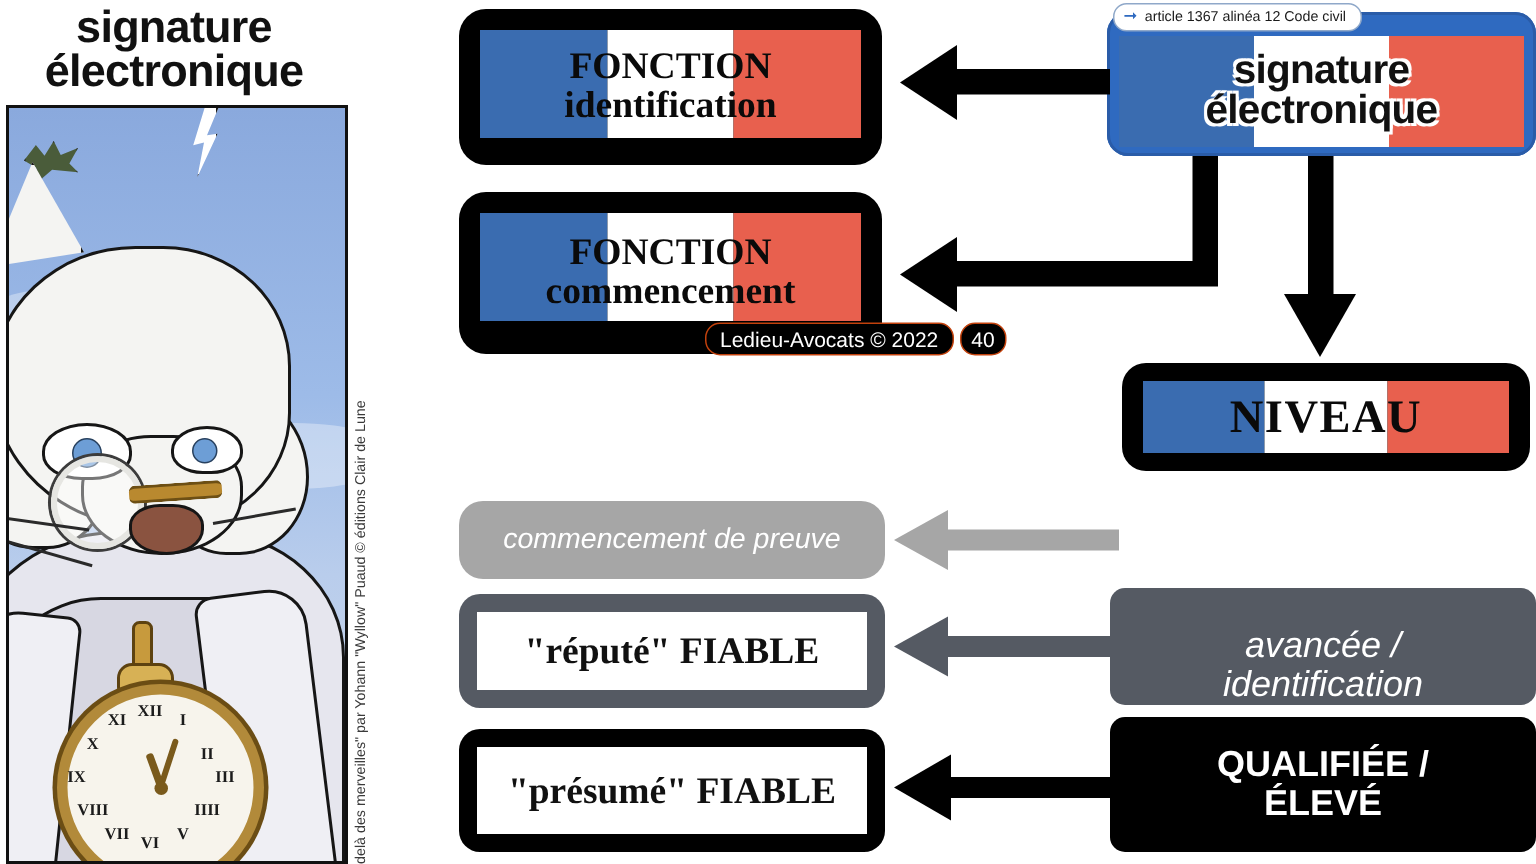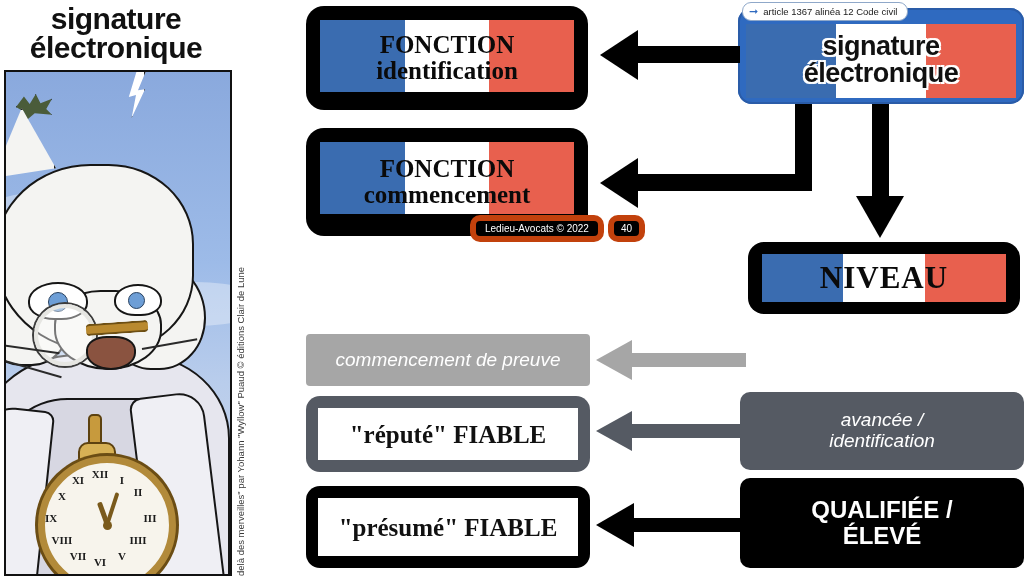--- a/index.html
+++ b/index.html
@@ -135,32 +135,32 @@
   #sig-label .w{text-shadow:-2px -2px 0 #fff,2px -2px 0 #fff,-2px 2px 0 #fff,2px 2px 0 #fff,0 0 3px #fff;}
   #cite{
     position:absolute;left:742px;top:2px;height:17px;padding:0 10px 0 6px;
     background:#ffffff;border:1px solid #8fa8c9;border-radius:9px;
     display:flex;align-items:center;gap:5px;font-size:9.5px;color:#1a1a1a;white-space:nowrap;z-index:5;
   }
   #cite .arrowglyph{color:#2f6ac0;font-size:11px;line-height:1;}
 
   
   #footpills{position:absolute;left:470px;top:215px;display:flex;gap:4px;align-items:center;z-index:6;}
-  .pill{background:#000;border:6px solid #c2410c;border-radius:10px;color:#fff;font-size:10px;
+  .pill{background:#000;border:1px solid #c2410c;border-radius:10px;color:#fff;font-size:14px;
     padding:2px 9px;white-space:nowrap;}
   .pill.num{padding:2px 7px;}
 
   
   .rowbox{position:absolute;box-sizing:border-box;display:flex;align-items:center;justify-content:center;
     text-align:center;line-height:1.08;}
   .r-right{border-radius:10px;color:#fff;}
-  .r-left{border-radius:4px;}
+  .r-left{border-radius:16px;}
 
   #right1{left:740px;top:334px;width:284px;height:52px;background:#a6a6a6;font-style:italic;font-size:23px;}
-  #right2{left:740px;top:392px;width:284px;height:78px;background:#555a63;font-style:italic;font-size:19px;}
+  #right2{left:740px;top:392px;width:284px;height:78px;background:#555a63;font-style:italic;font-size:24px;align-items:flex-end;}
   #right3{left:740px;top:478px;width:284px;height:90px;background:#000000;font-weight:bold;font-size:24px;}
 
   #left1{left:306px;top:334px;width:284px;height:52px;background:#a6a6a6;color:#fff;font-style:italic;font-size:19px;}
   #left2{left:306px;top:396px;width:284px;height:76px;background:#555a63;border-radius:14px;}
   #left3{left:306px;top:486px;width:284px;height:82px;background:#000;border-radius:14px;}
   .inner-white{
     position:absolute;left:12px;top:12px;right:12px;bottom:12px;background:#fff;
     display:flex;align-items:center;justify-content:center;
     font-family:"Liberation Serif",serif;font-weight:bold;font-size:25px;color:#111;white-space:nowrap;
   }
@@ -238,21 +238,21 @@
 
         <div id="watch-chain"></div>
         <div id="watch-top"></div>
         <div id="watch">
           <div id="watch-face">
             <div id="watch-pin"></div>
             <div class="hand" style="width:4px;height:34px;margin-left:-2px;margin-top:-34px;transform:rotate(18deg);"></div>
             <div class="hand" style="width:5px;height:24px;margin-left:-2.5px;margin-top:-24px;transform:rotate(-20deg);"></div>
           <div class="numeral" style="left: 55px; top: 11px;">XII</div>
               <div class="numeral" style="left: 77px; top: 16.8949px;">I</div>
-              <div class="numeral" style="left: 93.1051px; top: 29px;">II</div>
+              <div class="numeral" style="left: 93.1051px; top: 40px;">II</div>
               <div class="numeral" style="left: 99px; top: 55px; padding-left: 12px;">III</div>
               <div class="numeral" style="left: 93.1051px; top: 77px;">IIII</div>
               <div class="numeral" style="left: 77px; top: 93.1051px;">V</div>
               <div class="numeral" style="left: 55px; top: 99px;">VI</div>
               <div class="numeral" style="left: 33px; top: 93.1051px;">VII</div>
               <div class="numeral" style="left: 16.8949px; top: 77px;">VIII</div>
               <div class="numeral" style="left: 6px; top: 55px;">IX</div>
               <div class="numeral" style="left: 16.8949px; top: 33px;">X</div>
               <div class="numeral" style="left: 33px; top: 16.8949px;">XI</div>
             </div>

